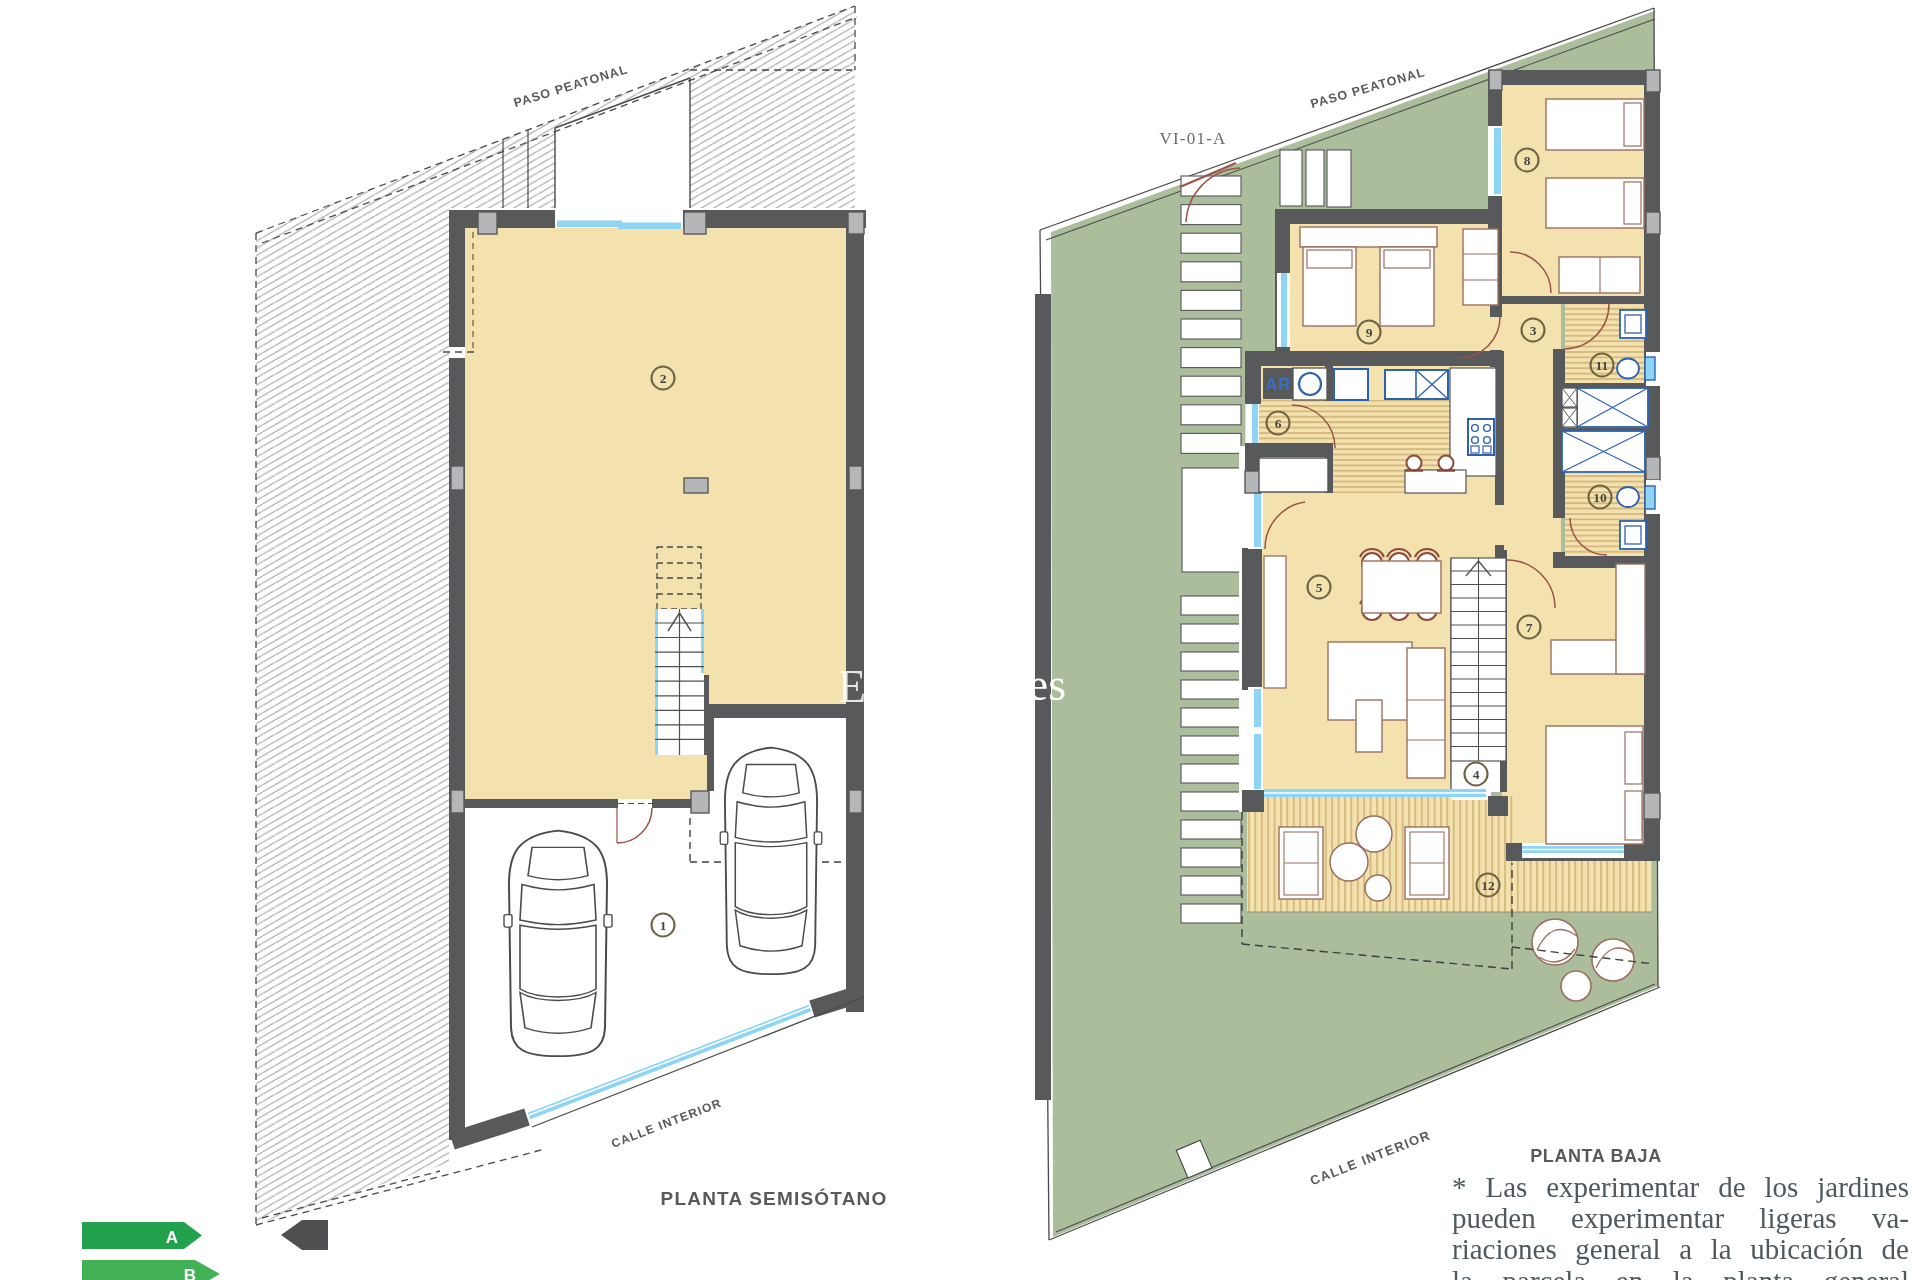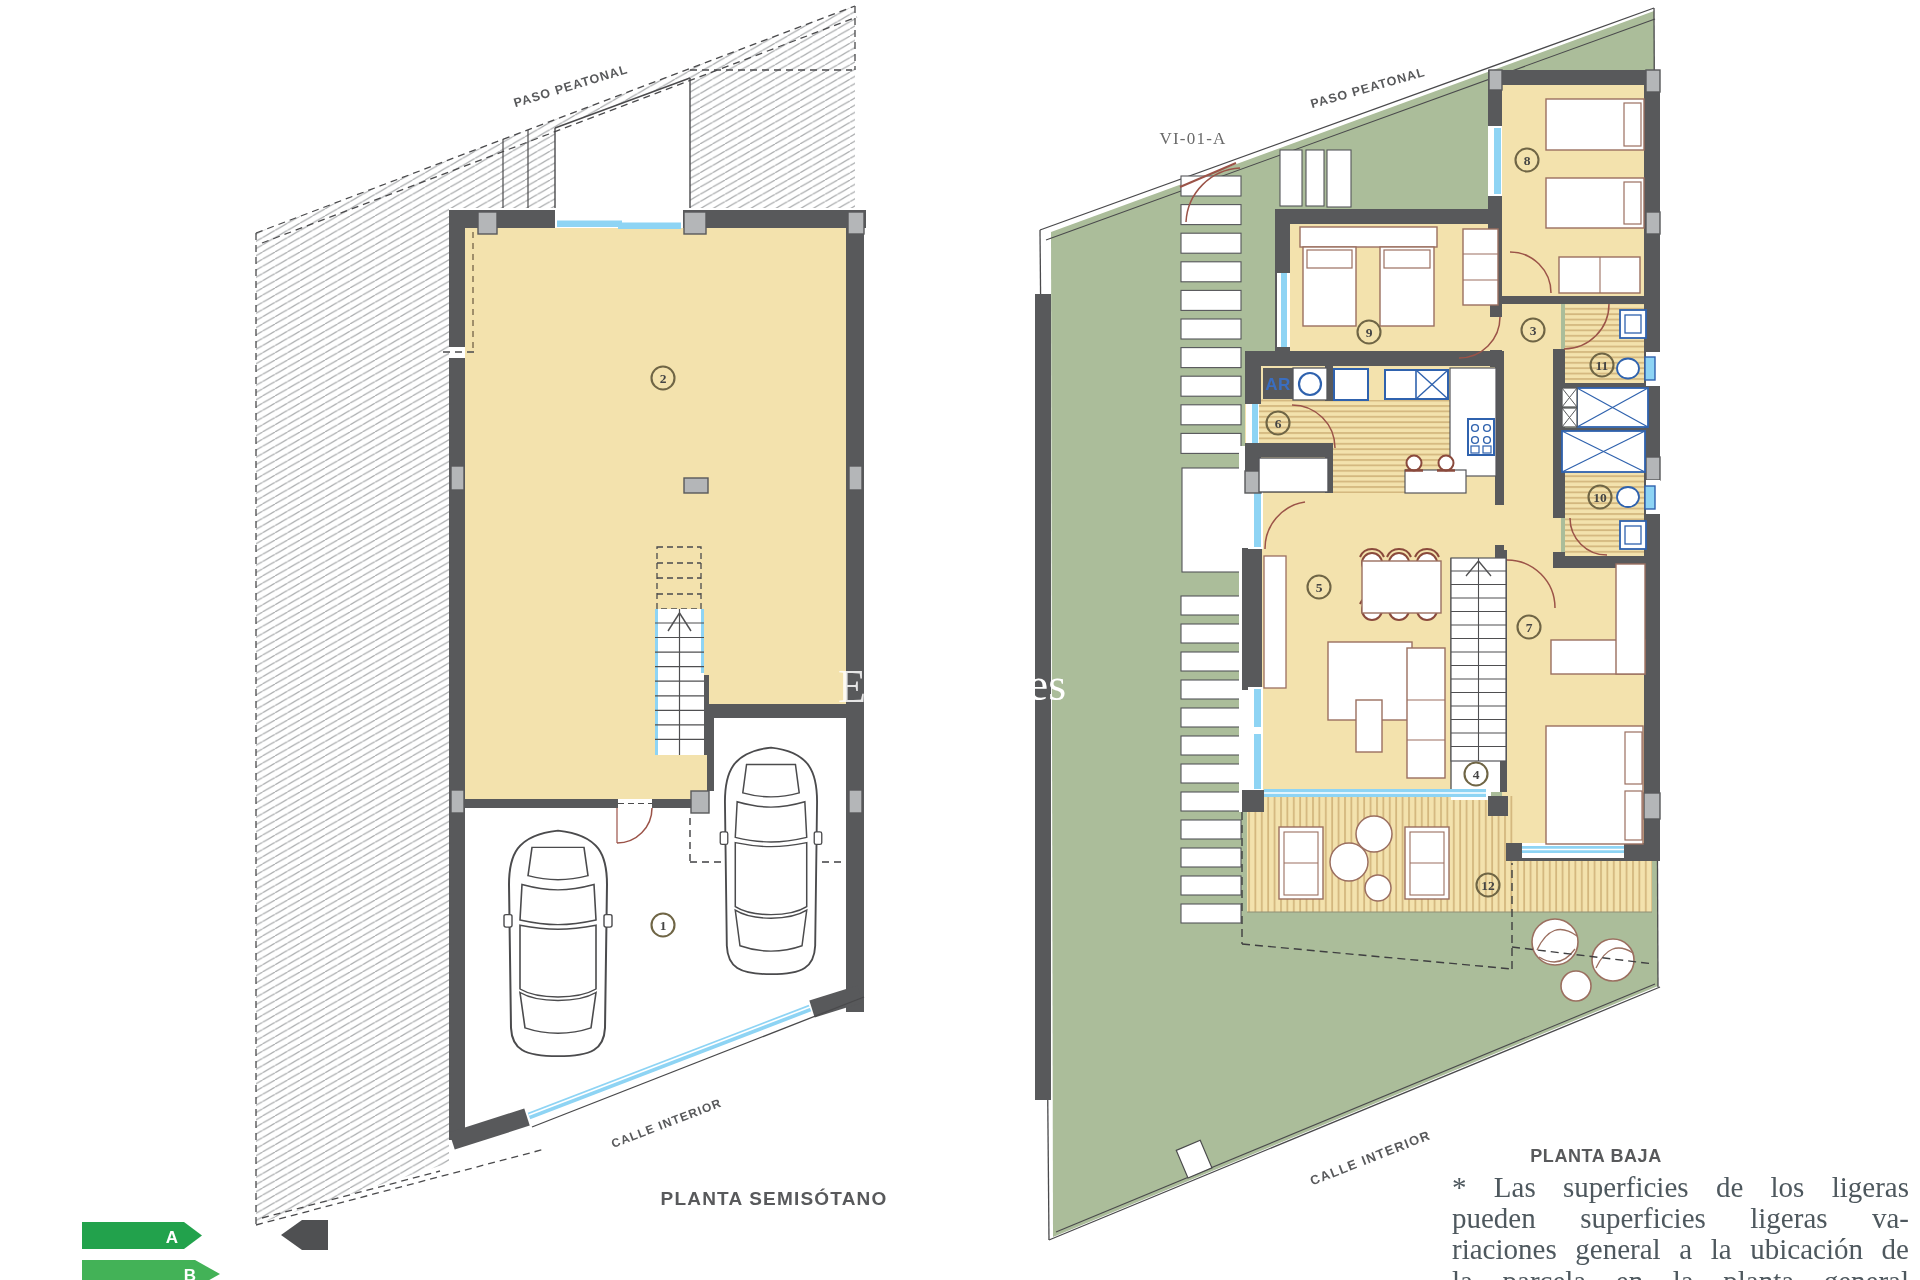--- a/index.html
+++ b/index.html
@@ -543,17 +543,17 @@
 <polygon points="82,1222 184,1222 202,1235.5 184,1249 82,1249" fill="#22a24c" stroke="none" stroke-width="1"></polygon>
 <text x="172" y="1243" font-family="Liberation Sans, sans-serif" font-size="17" fill="#ffffff" text-anchor="middle" letter-spacing="0" font-weight="bold">A</text>
 
 <polygon points="82,1260 195,1260 220,1274 195,1288 82,1288" fill="#43b257" stroke="none" stroke-width="1"></polygon>
 <text x="190" y="1281" font-family="Liberation Sans, sans-serif" font-size="17" fill="#ffffff" text-anchor="middle" letter-spacing="0" font-weight="bold">B</text>
 
 <polygon points="302,1220 328,1220 328,1250 302,1250 281,1235" fill="#4f5052" stroke="none" stroke-width="1"></polygon>
 </svg>
 
 <div class="par">
-<div>* Las superficies de los ligeras</div>
-<div>pueden superficies ligeras va-</div>
+<div>* Las experimentar de los jardines</div>
+<div>pueden experimentar ligeras va-</div>
 <div>riaciones general a la ubicación de</div>
 <div>la parcela en la planta general</div>
 </div>
 </div>
 </body></html>

